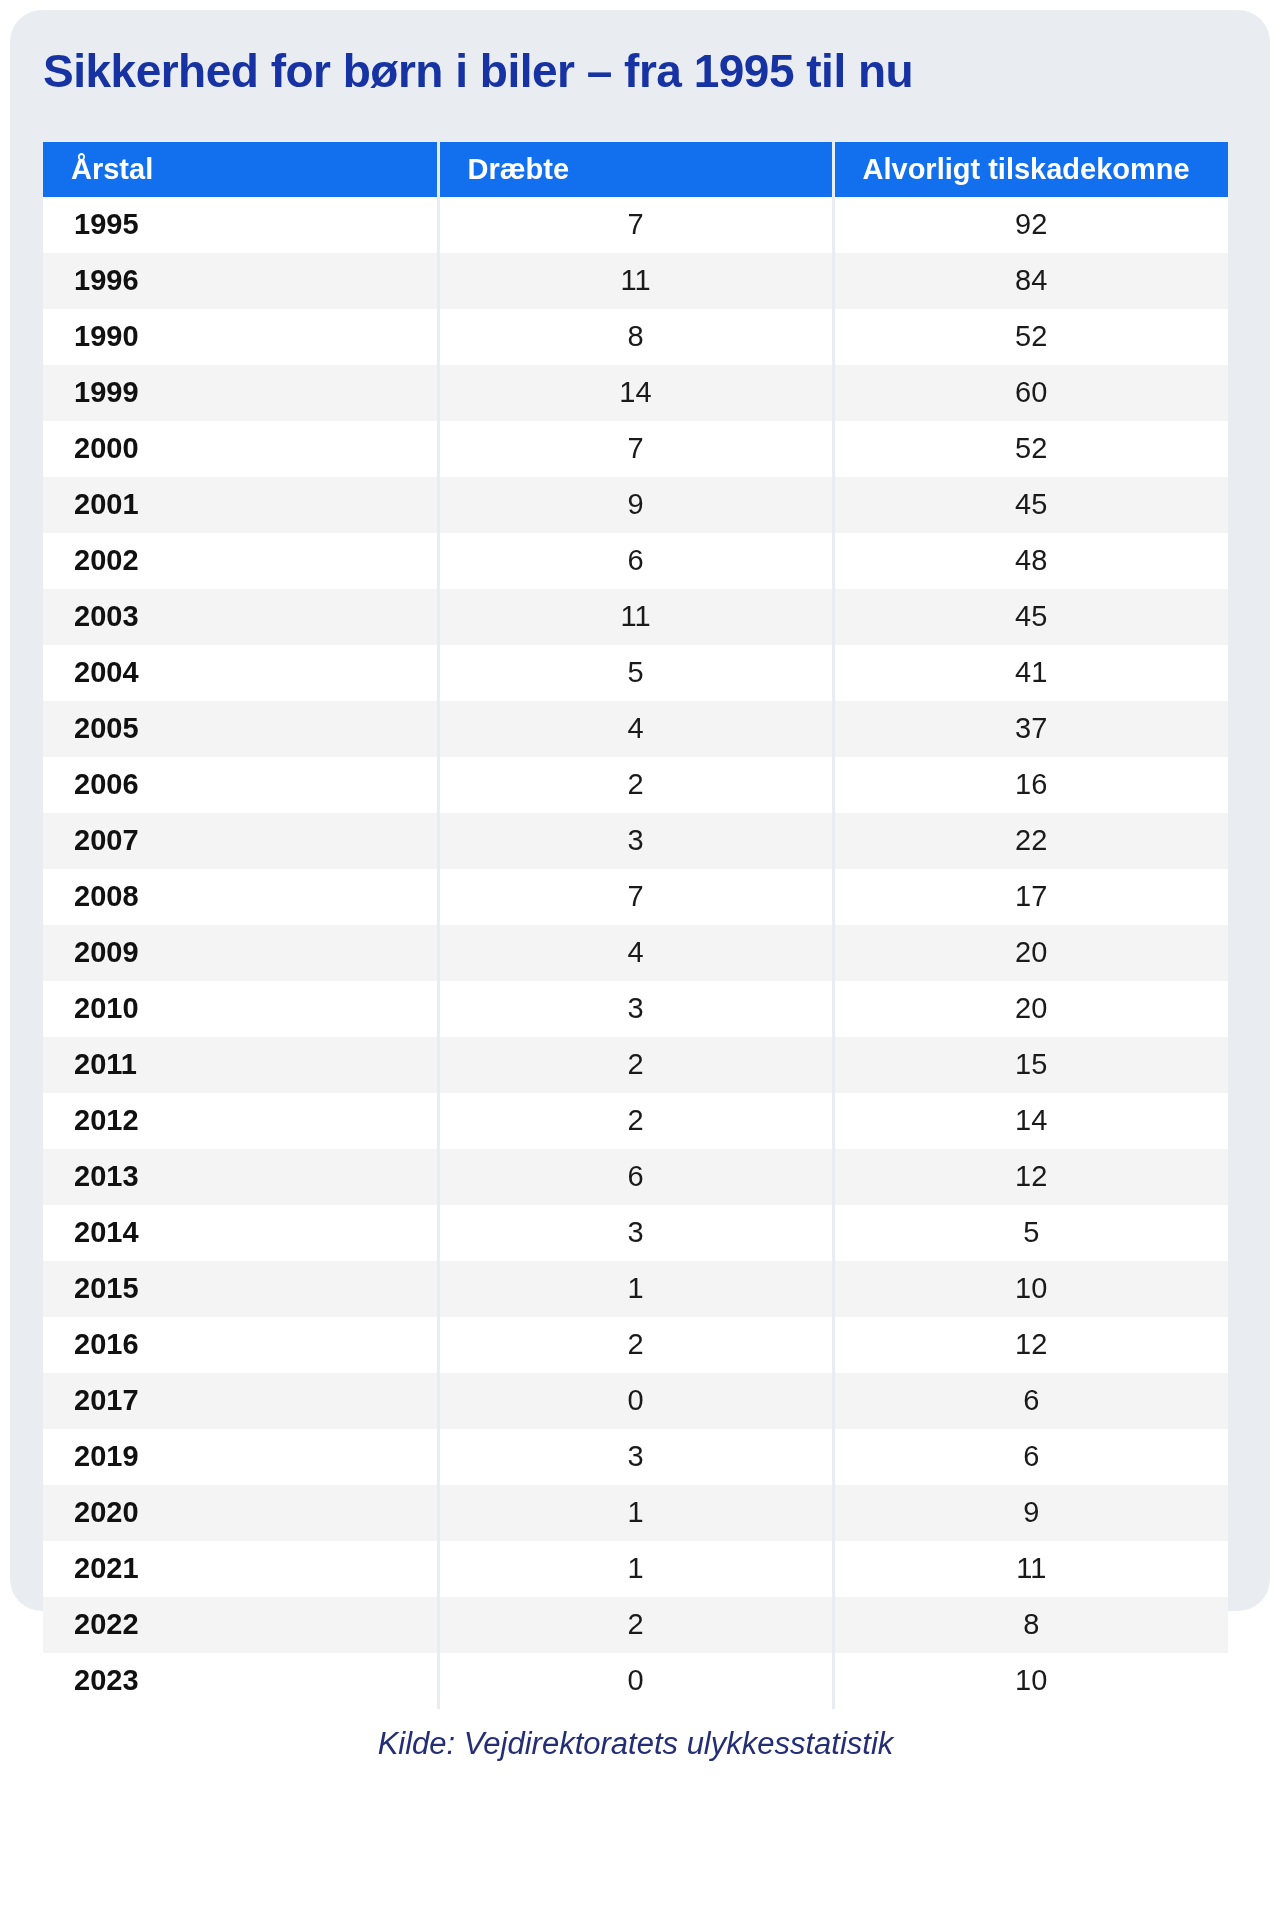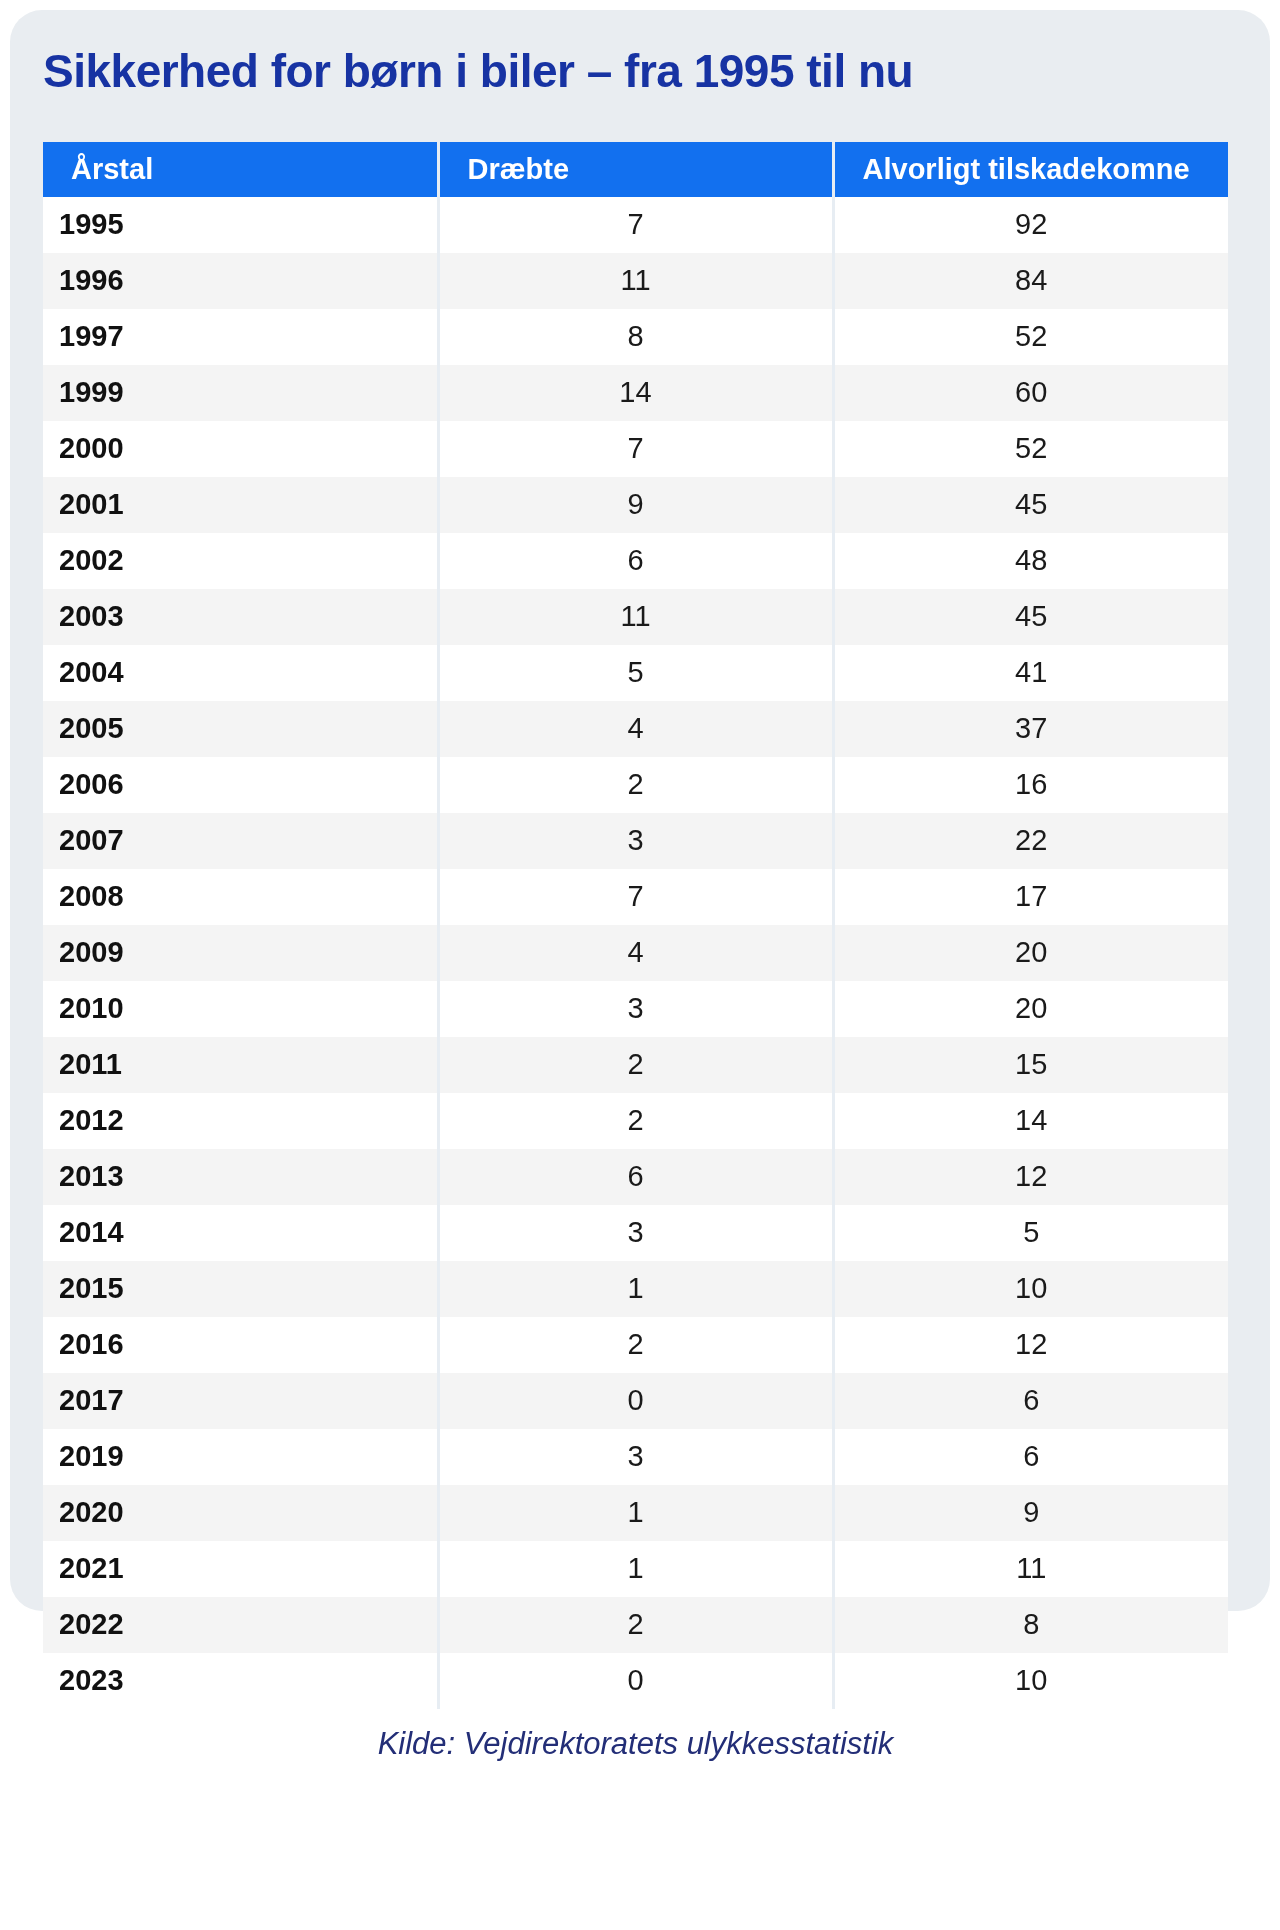--- a/index.html
+++ b/index.html
@@ -63,21 +63,21 @@
     height: 56px;
     font-size: 29px;
     vertical-align: middle;
     padding: 0;
     color: var(--cell_text);
   }
   tbody td.year-cell {
     font-weight: 700;
     color: var(--year_text);
     text-align: left;
-    padding-left: 16px;
+    padding-left: 31px;
   }
   tbody td.num-cell { text-align: center; font-weight: 400; }
   tbody tr:nth-child(odd)  { background: var(--row_bg); }
   tbody tr:nth-child(even) { background: var(--row_alt_bg); }
   th + th, td + td { border-left: 3px solid var(--separator); }
   .source-note {
     width: 1185px;
     margin-top: 17px;
     text-align: center;
     font-size: 31px;
@@ -109,21 +109,21 @@
           <td class="year-cell">1995</td>
           <td class="num-cell killed-cell">7</td>
           <td class="num-cell injured-cell">92</td>
         </tr>
         <tr>
           <td class="year-cell">1996</td>
           <td class="num-cell killed-cell">11</td>
           <td class="num-cell injured-cell">84</td>
         </tr>
         <tr>
-          <td class="year-cell">1997</td>
+          <td class="year-cell">1990</td>
           <td class="num-cell killed-cell">8</td>
           <td class="num-cell injured-cell">52</td>
         </tr>
         <tr>
           <td class="year-cell">1999</td>
           <td class="num-cell killed-cell">14</td>
           <td class="num-cell injured-cell">60</td>
         </tr>
         <tr>
           <td class="year-cell">2000</td>

